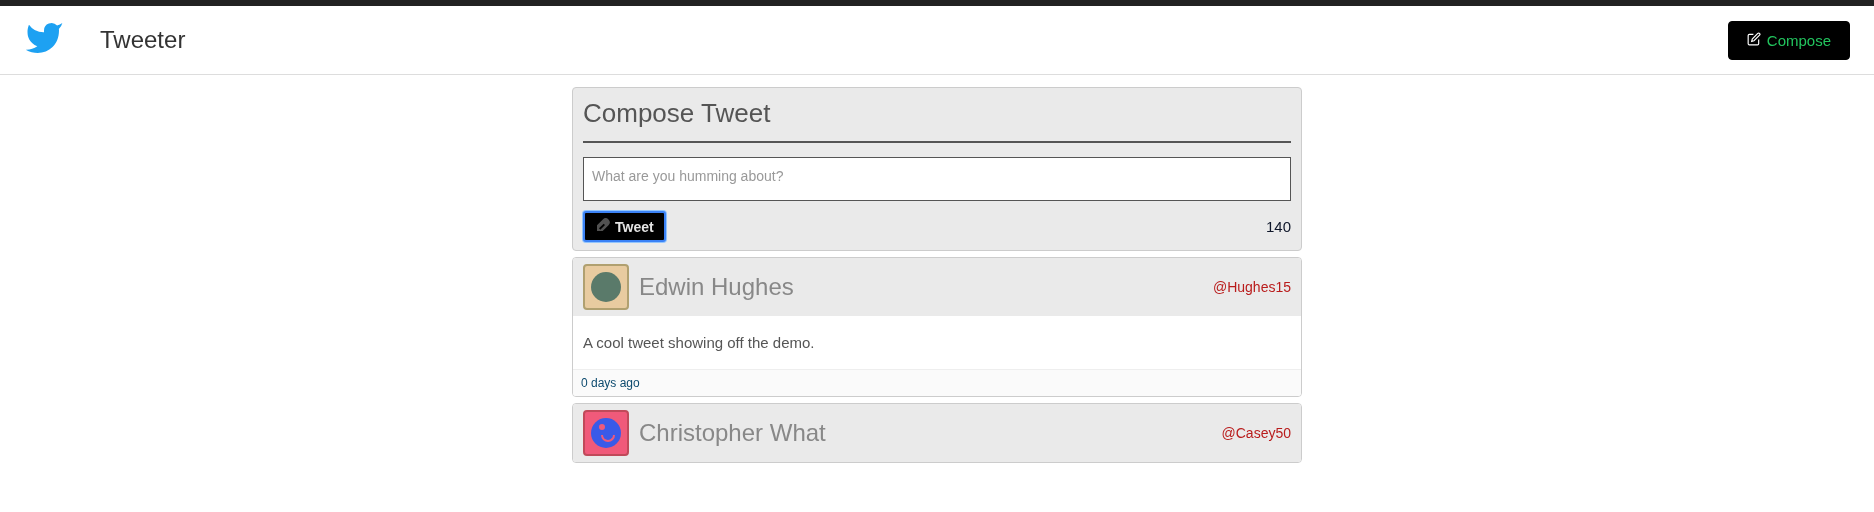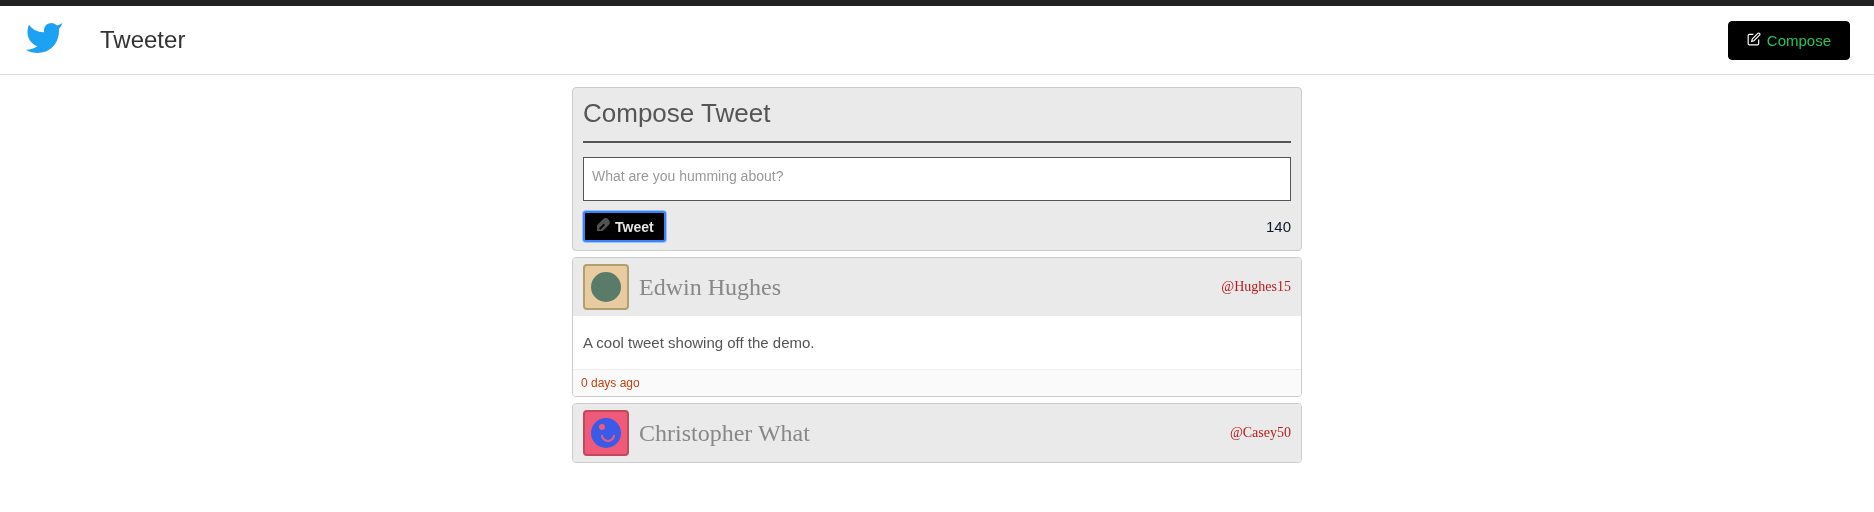--- a/index.html
+++ b/index.html
@@ -14,33 +14,33 @@
     .container { max-width: 730px; margin: 12px auto; }
     .compose-panel { border: 1px solid #ccc; border-radius: 4px; background: #eaeaea; padding: 10px 10px 8px 10px; }
     .compose-title { font-size: 26px; color: #555; font-weight: 400; border-bottom: 2px solid #555; padding-bottom: 12px; margin-bottom: 14px; }
     .compose-input { width: 100%; border: 1px solid #555; background: #fff; padding: 10px 8px; font-size: 14px; color: #333; resize: none; height: 44px; font-family: inherit; }
     .compose-input::placeholder { color: #999; }
     .compose-footer { display: flex; align-items: center; justify-content: space-between; margin-top: 6px; }
     .tweet-btn { background: #000; color: #e5e5e5; border: 2px solid #3b82f6; border-radius: 3px; padding: 4px 10px; font-size: 14px; font-weight: 600; cursor: pointer; display: flex; align-items: center; gap: 4px; box-shadow: 0 0 0 1px #93c5fd; }
     .tweet-btn svg { width: 16px; height: 16px; opacity: 0.6; }
     .char-count { font-size: 15px; color: #0f172a; }
     .tweet-card { border: 1px solid #ccc; border-radius: 4px; margin-top: 6px; overflow: hidden; }
-    .tweet-header { display: flex; align-items: center; justify-content: space-between; background: #eaeaea; padding: 6px 10px; font-family: Liberation Serif, serif; }
+    .tweet-header { display: flex; align-items: center; justify-content: space-between; background: #eaeaea; padding: 6px 10px; }
     .tweet-user { display: flex; align-items: center; gap: 10px; }
     .avatar { width: 46px; height: 46px; border: 2px solid #b0a070; border-radius: 4px; display: flex; align-items: center; justify-content: center; }
     .avatar-1 { background: #e8cba0; }
     .avatar-1 .inner { width: 30px; height: 30px; border-radius: 50%; background: #5a7a6a; }
     .avatar-2 { background: #f05a7a; border-color: #c04a5a; }
     .avatar-2 .inner { width: 30px; height: 30px; border-radius: 50%; background: #3a5ae8; position: relative; }
     .avatar-2 .inner::before { content:""; position:absolute; width:6px; height:6px; background:#f05a7a; border-radius:50%; top:6px; left:8px; }
     .avatar-2 .inner::after { content:""; position:absolute; width:10px; height:5px; border:2px solid #f05a7a; border-top:none; border-radius:0 0 10px 10px; bottom:6px; left:10px; }
     .tweet-name { font-size: 24px; color: #888; font-weight: 400; }
     .tweet-handle { font-size: 14px; color: #b91c1c; }
     .tweet-body { padding: 18px 10px; font-size: 15px; color: #555; background: #fff; }
-    .tweet-footer { padding: 6px 8px; font-size: 12px; color: #c2410c; background: #fafafa; border-top: 1px solid #eee; }
+    .tweet-footer { padding: 6px 8px; font-size: 12px; color: #0c4a6e; background: #fafafa; border-top: 1px solid #eee; }
   </style>
 </head>
 <body>
 
 <div class="top-bar"></div>
 
 <nav class="navbar">
   <div class="brand">
     <span class="brand-logo">
       <svg viewBox="0 0 24 24" fill="#1da1f2">

